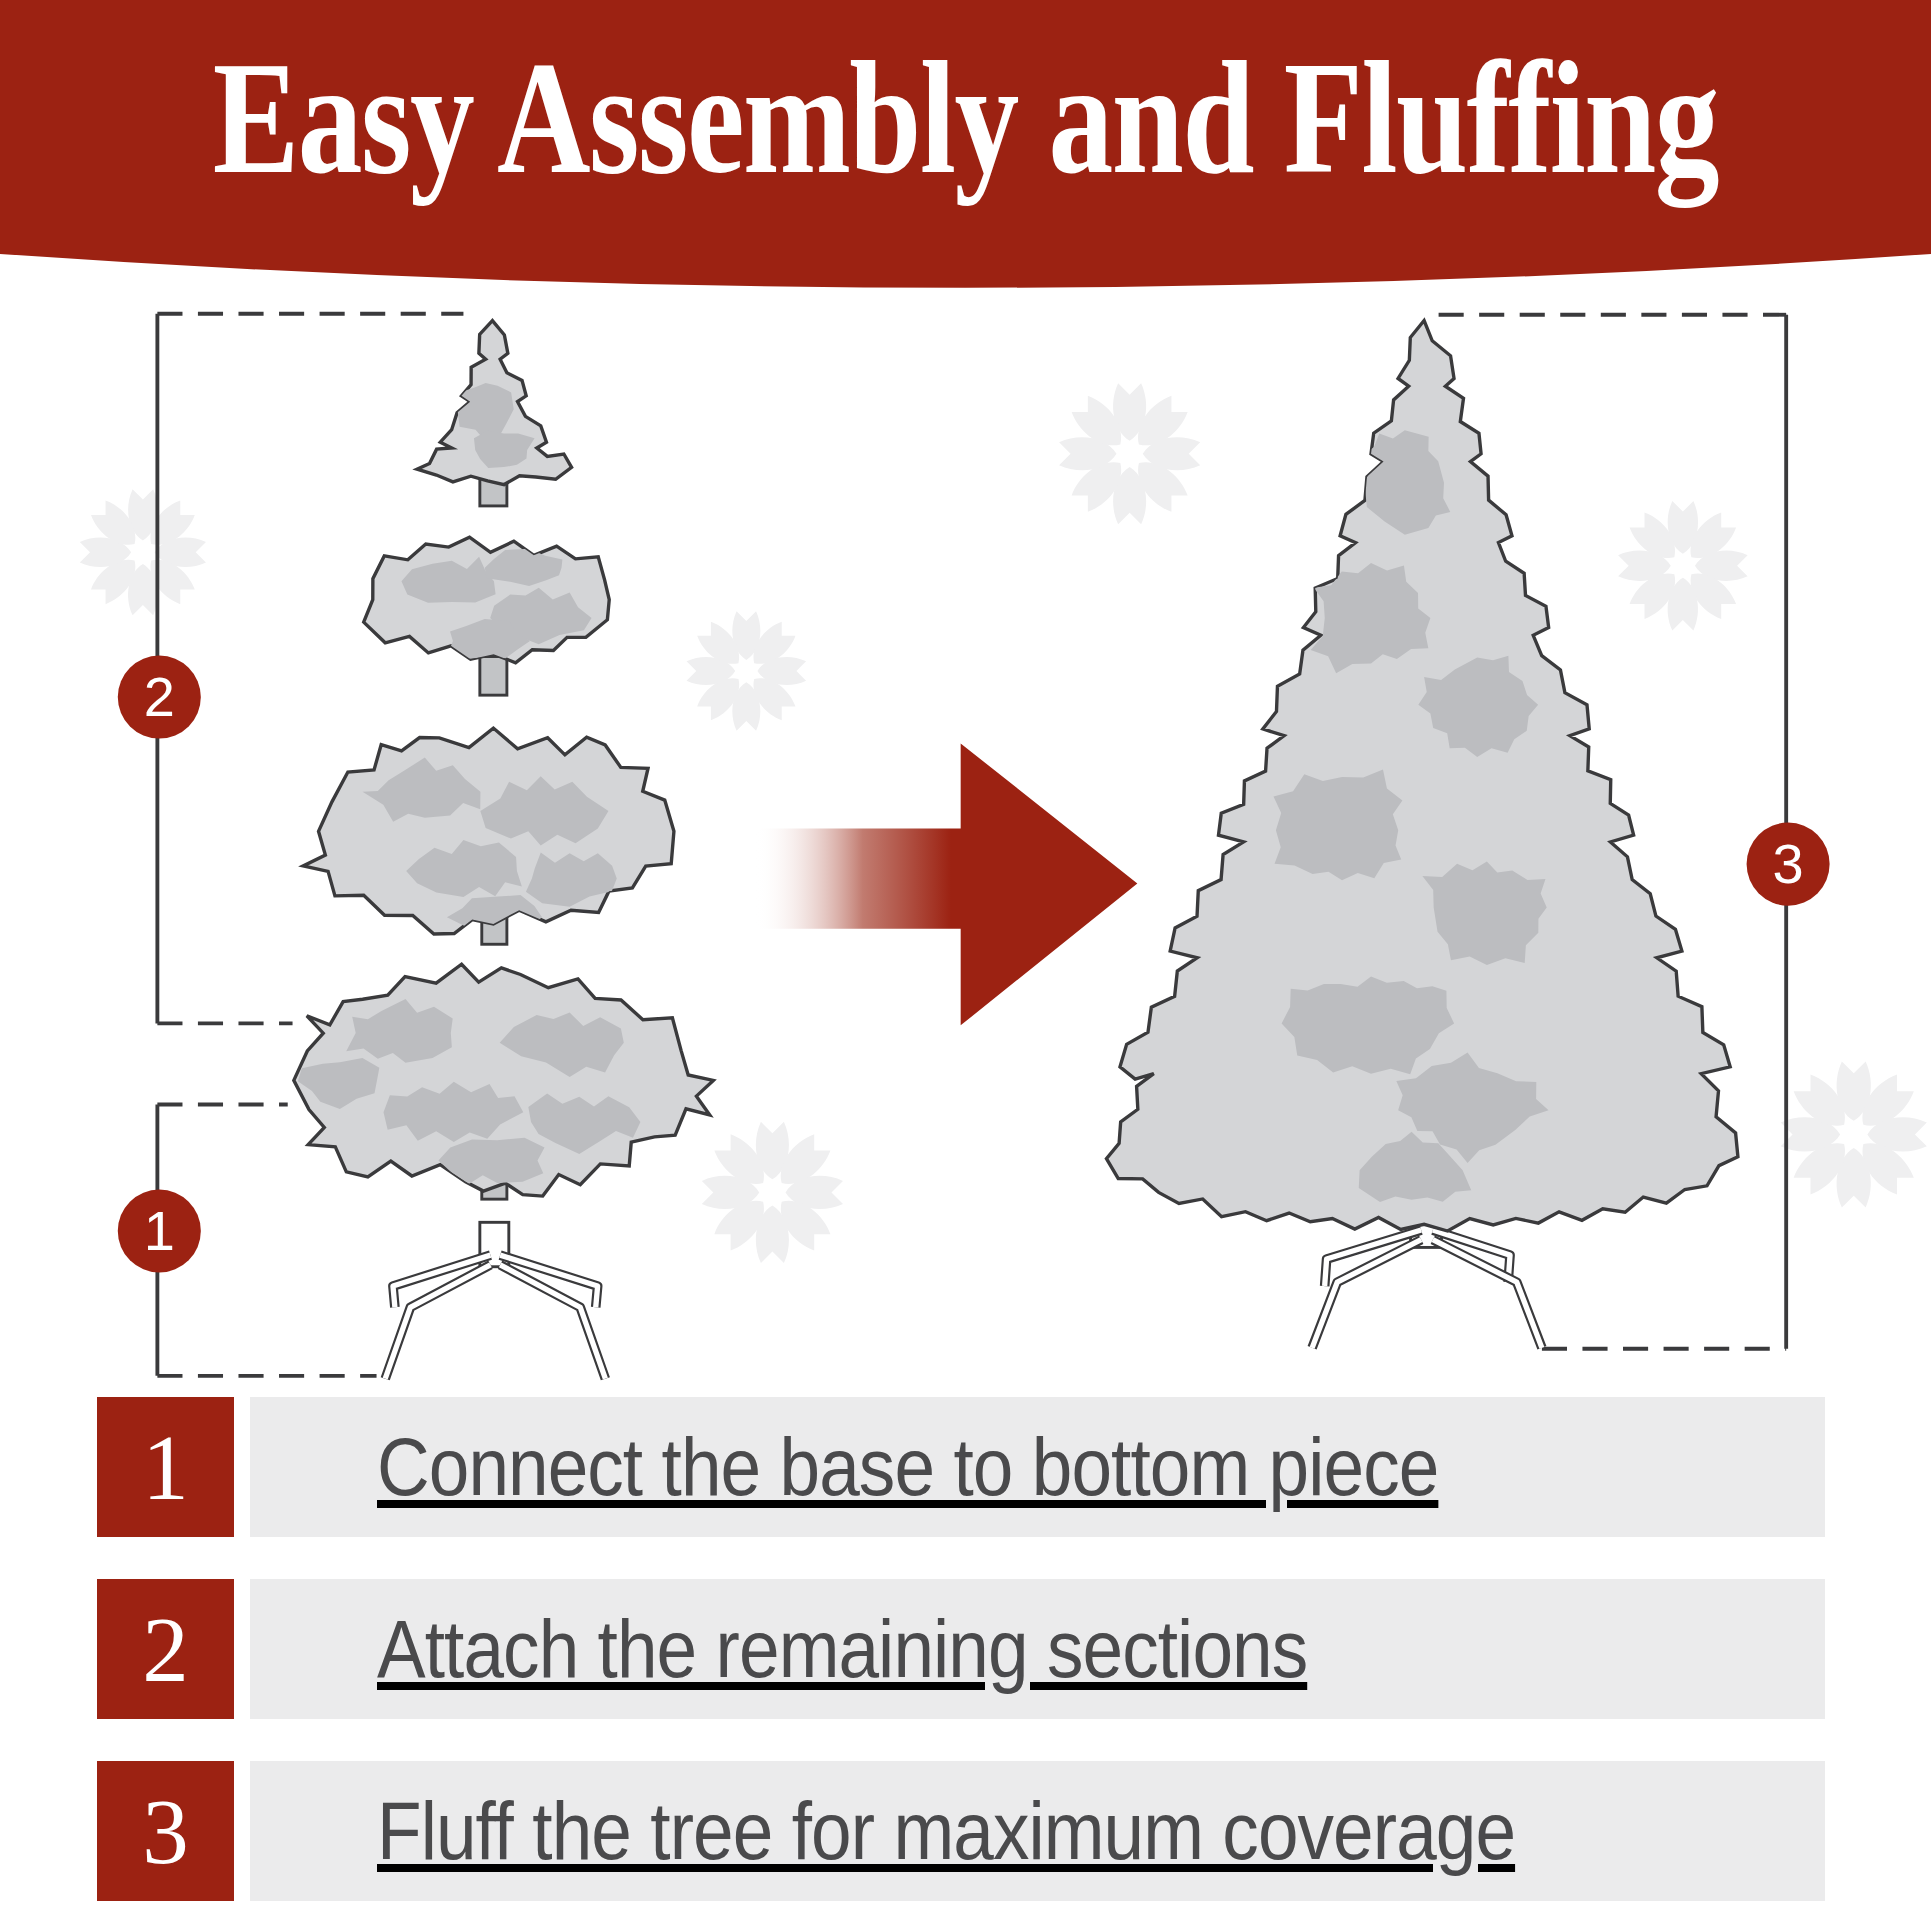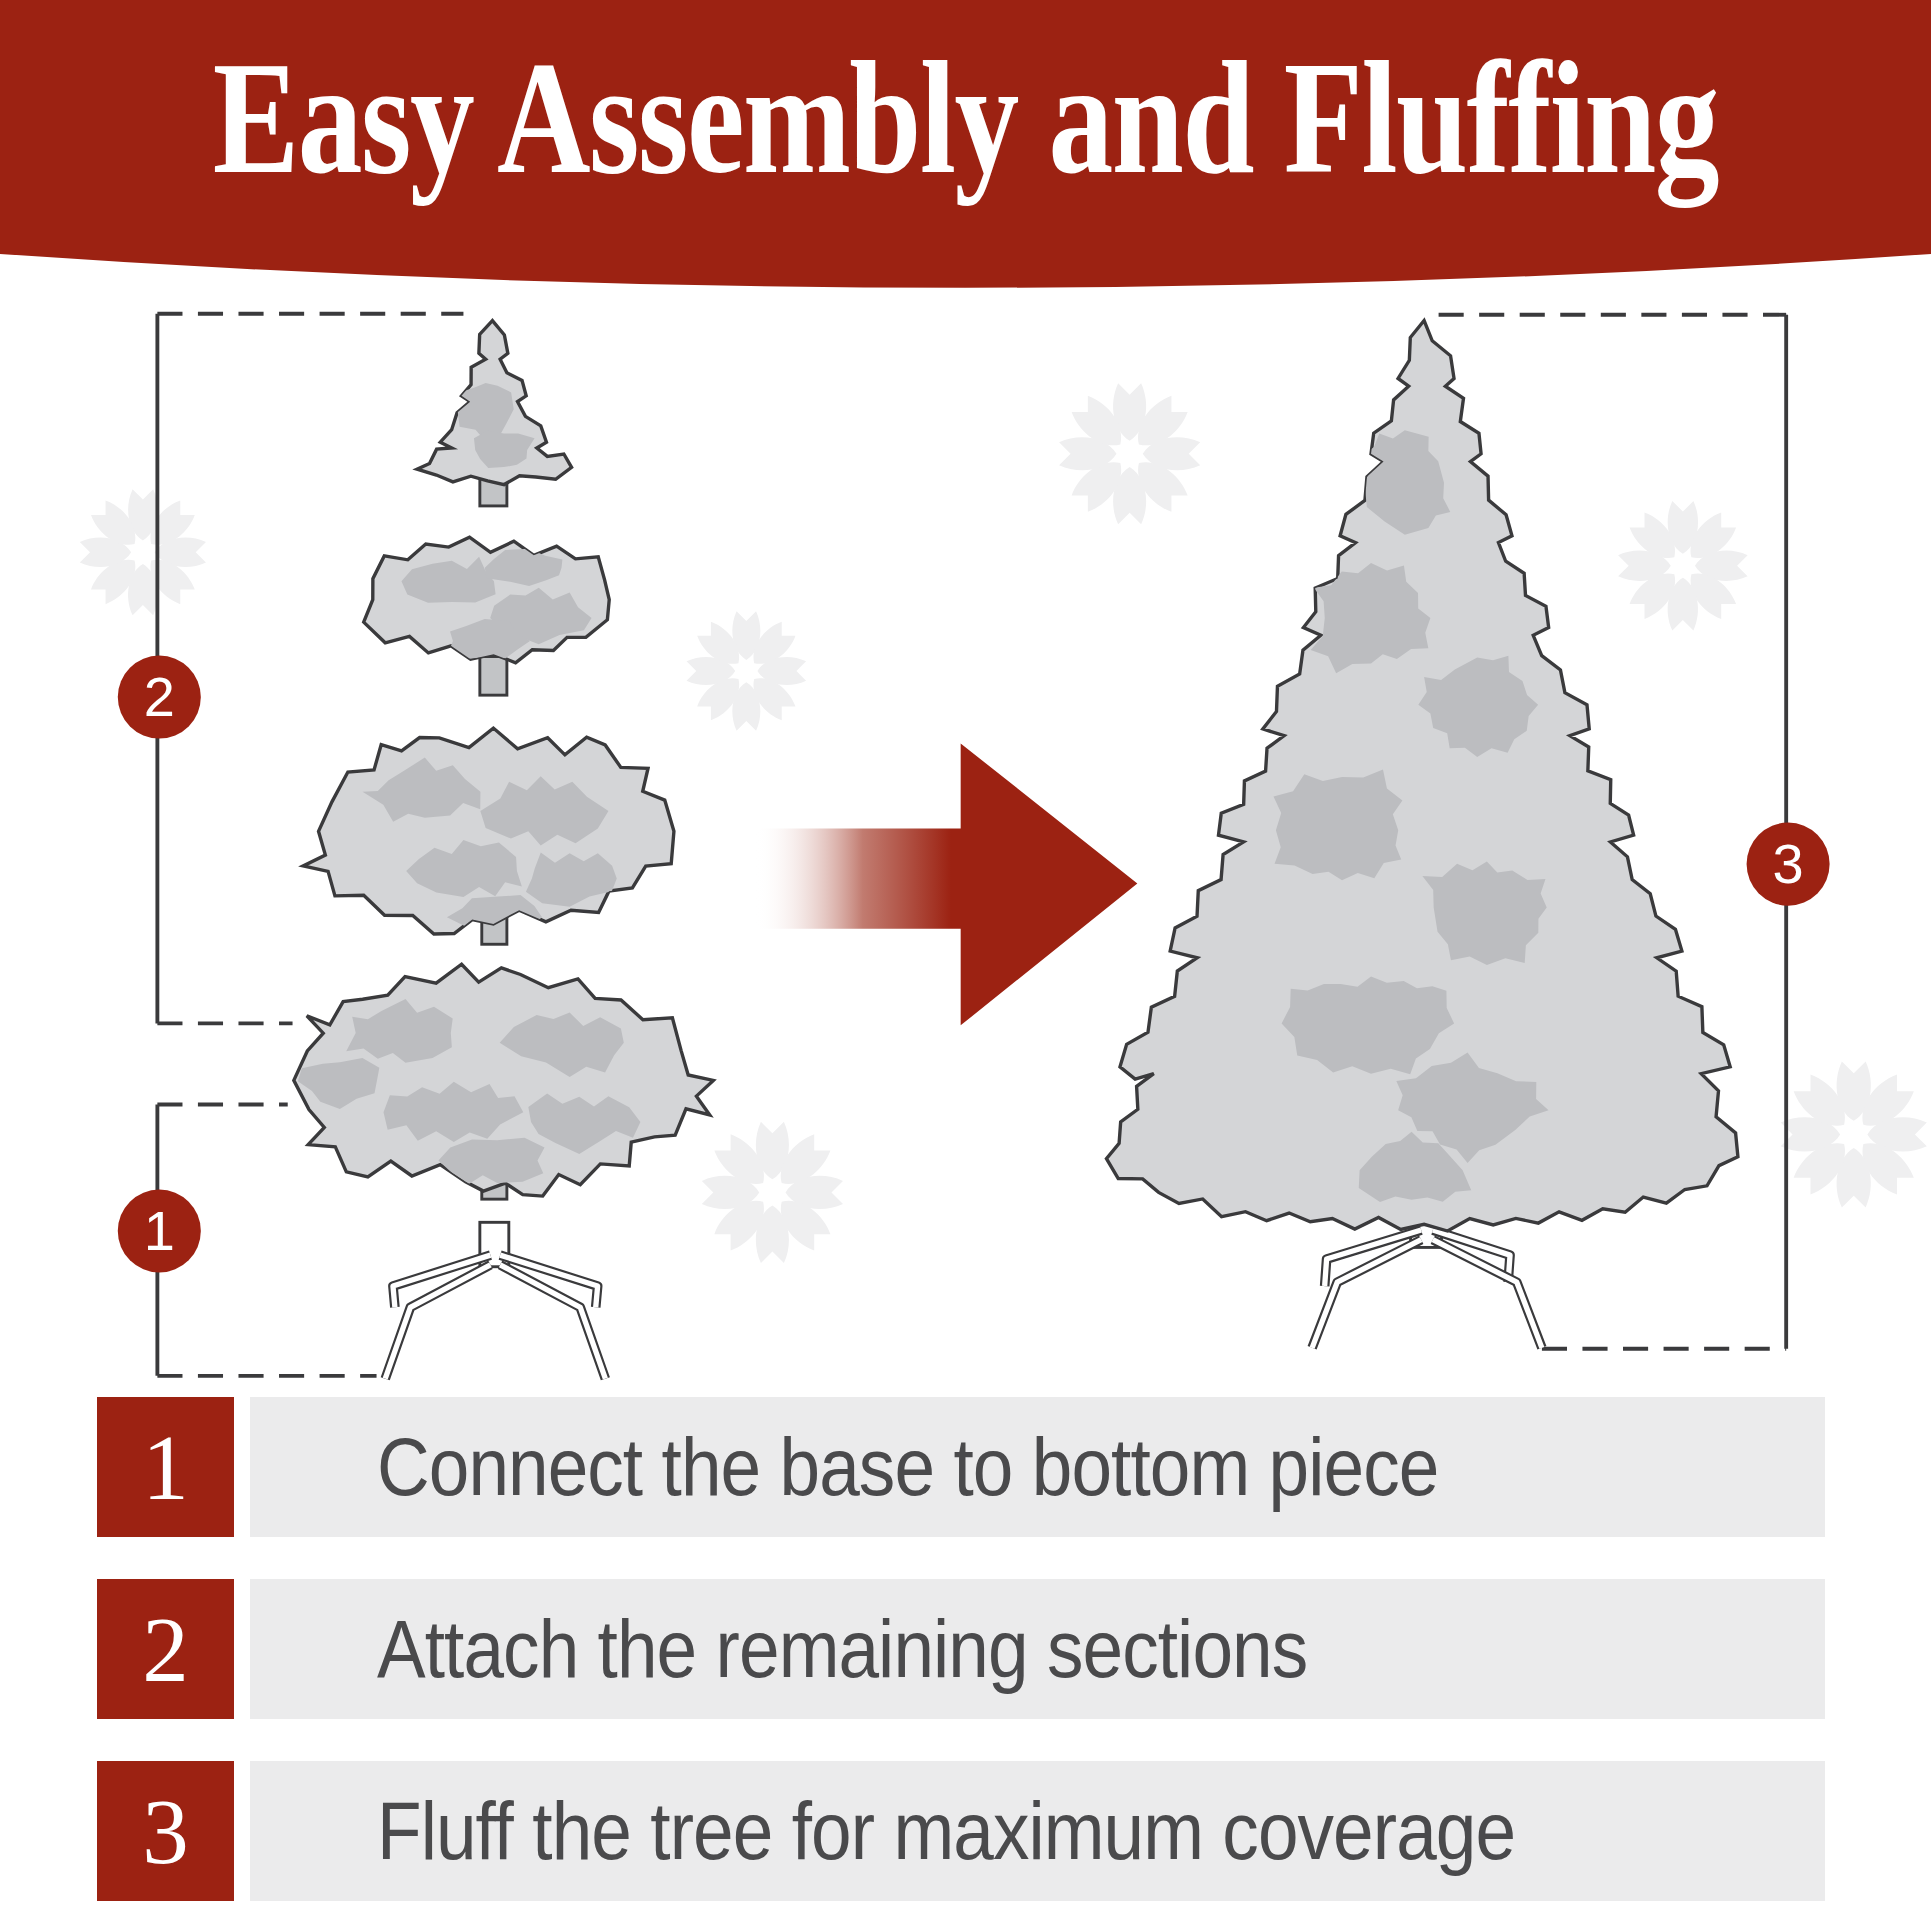--- a/index.html
+++ b/index.html
@@ -6,21 +6,21 @@
   .canvas{position:relative;width:1931px;height:1931px;background:#ffffff;overflow:hidden;
           font-family:"Liberation Sans",sans-serif;}
   .art{position:absolute;left:0;top:0;width:1931px;height:1931px;display:block;}
   .title{position:absolute;left:0;top:25px;width:1931px;text-align:center;color:#ffffff;
          font-family:"Liberation Serif",serif;font-weight:700;font-size:162px;line-height:1.15;
          transform:scaleX(.8);letter-spacing:-1.9px;white-space:nowrap;}
   .steps{position:absolute;left:97px;top:1397px;width:1728px;display:flex;flex-direction:column;gap:42px;}
   .step{display:flex;height:140px;}
   .step-num{width:137px;background:#9C2212;color:#fff;display:flex;align-items:center;justify-content:center;
             font-family:"Liberation Serif",serif;font-size:93px;font-weight:400;flex:0 0 auto;}
-  .step-bar{flex:1;margin-left:16.4px;background:#EBEBEC;display:flex;align-items:center;}
+  .step-bar{flex:1;margin-left:16.4px;background:#EBEBEC;display:flex;align-items:center;text-decoration:underline;}
   .step-text{display:inline-block;margin-left:127px;font-size:81px;color:#4A4A4C;letter-spacing:-1px;
              transform:scaleX(.9);transform-origin:left center;white-space:nowrap;}
   .circle-num{font-family:"Liberation Sans",sans-serif;font-size:58px;fill:#ffffff;text-anchor:middle;}
 </style>
 </head>
 <body>
 
 <div class="canvas">
 
   <svg class="art" viewBox="0 0 2000 2000">

